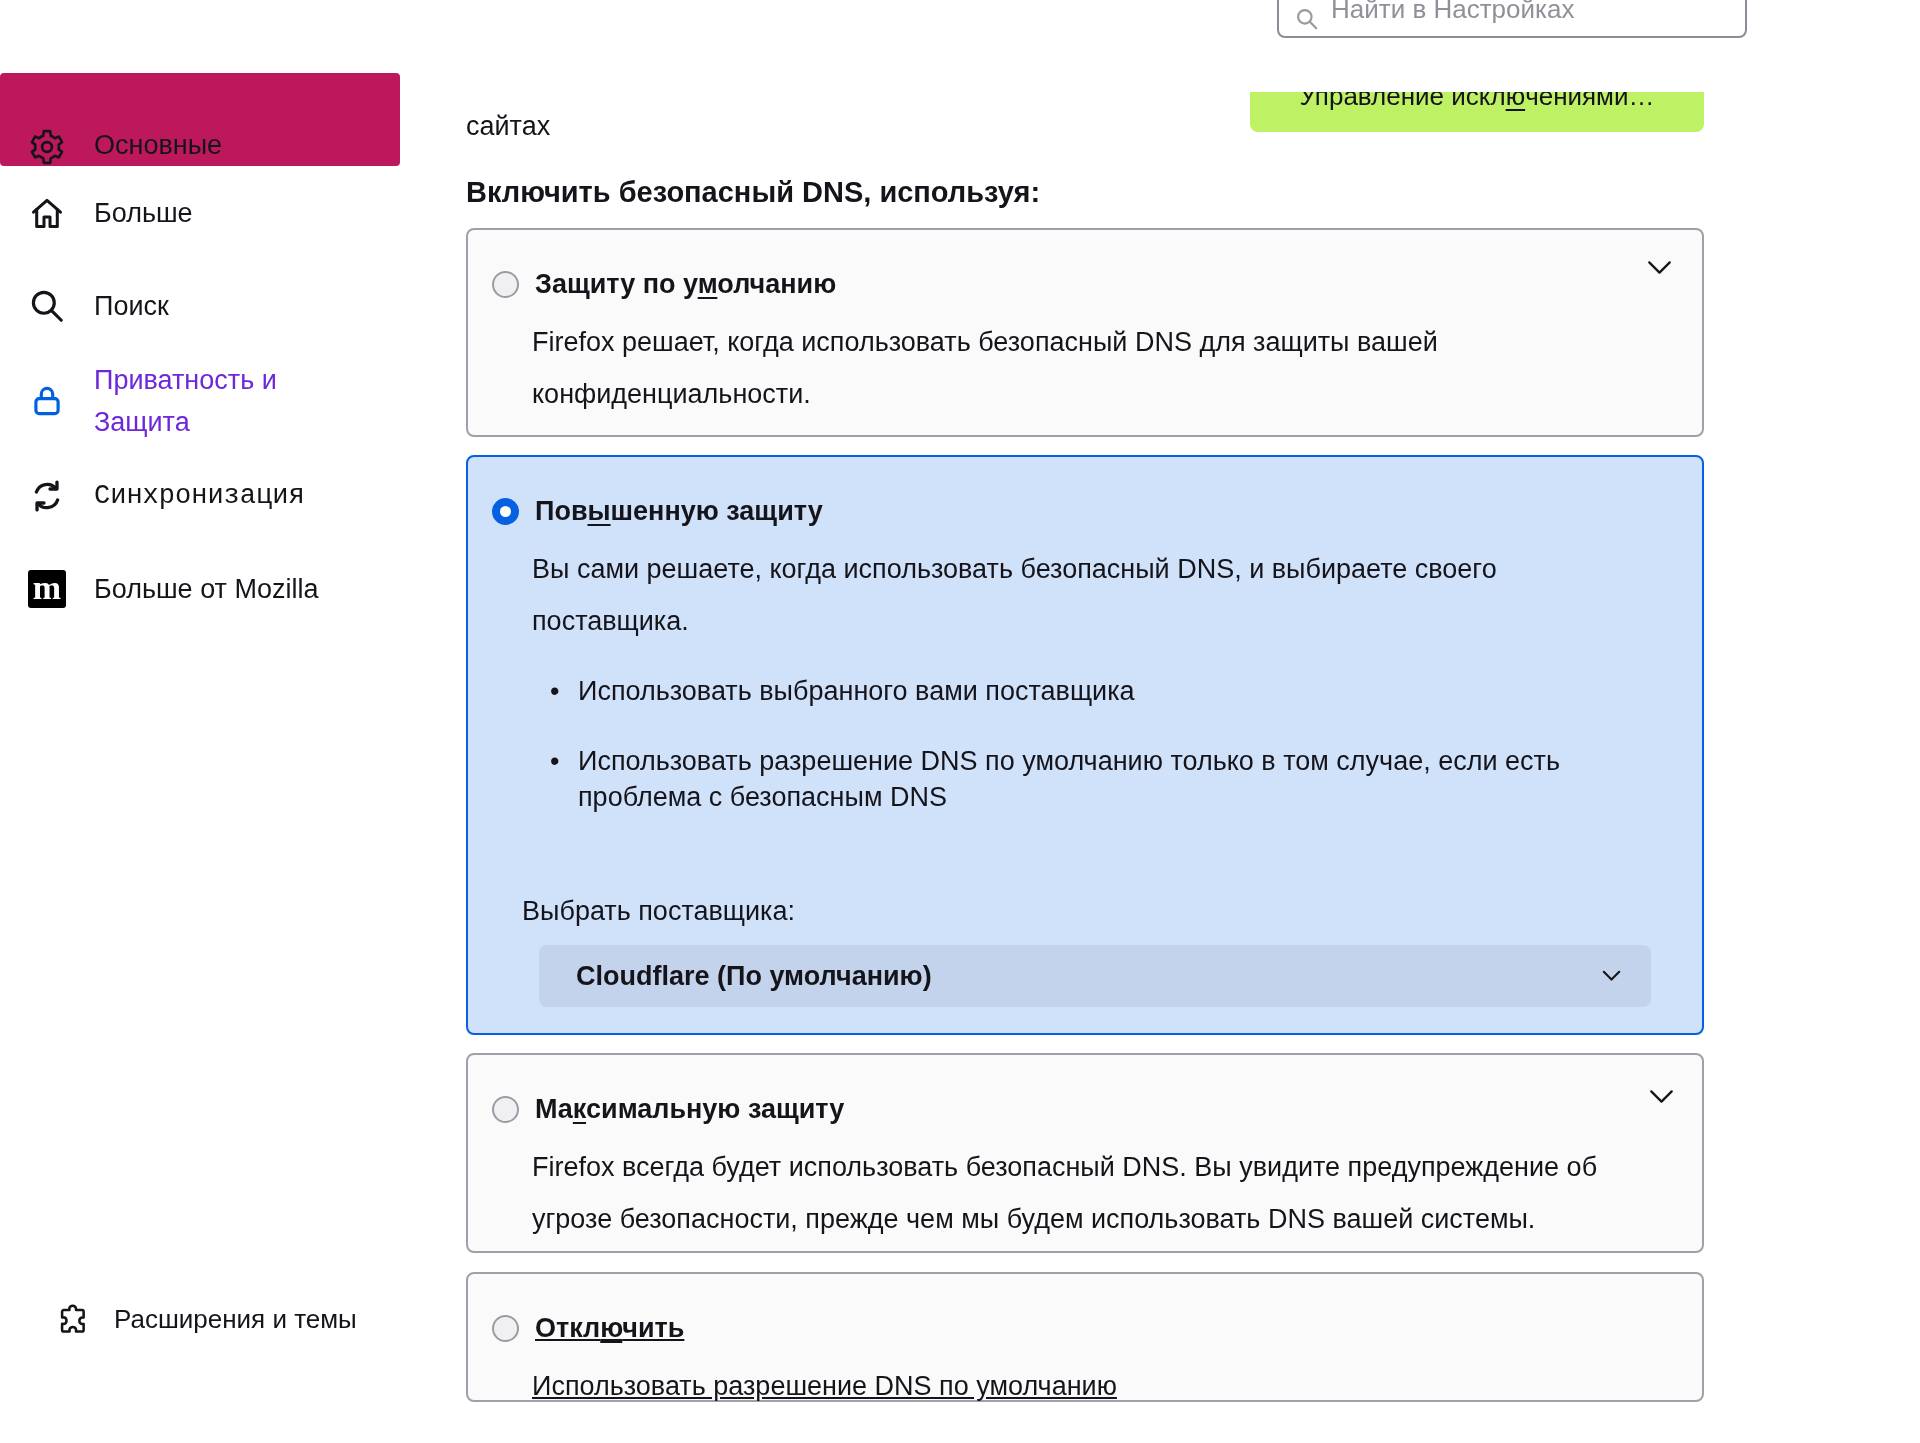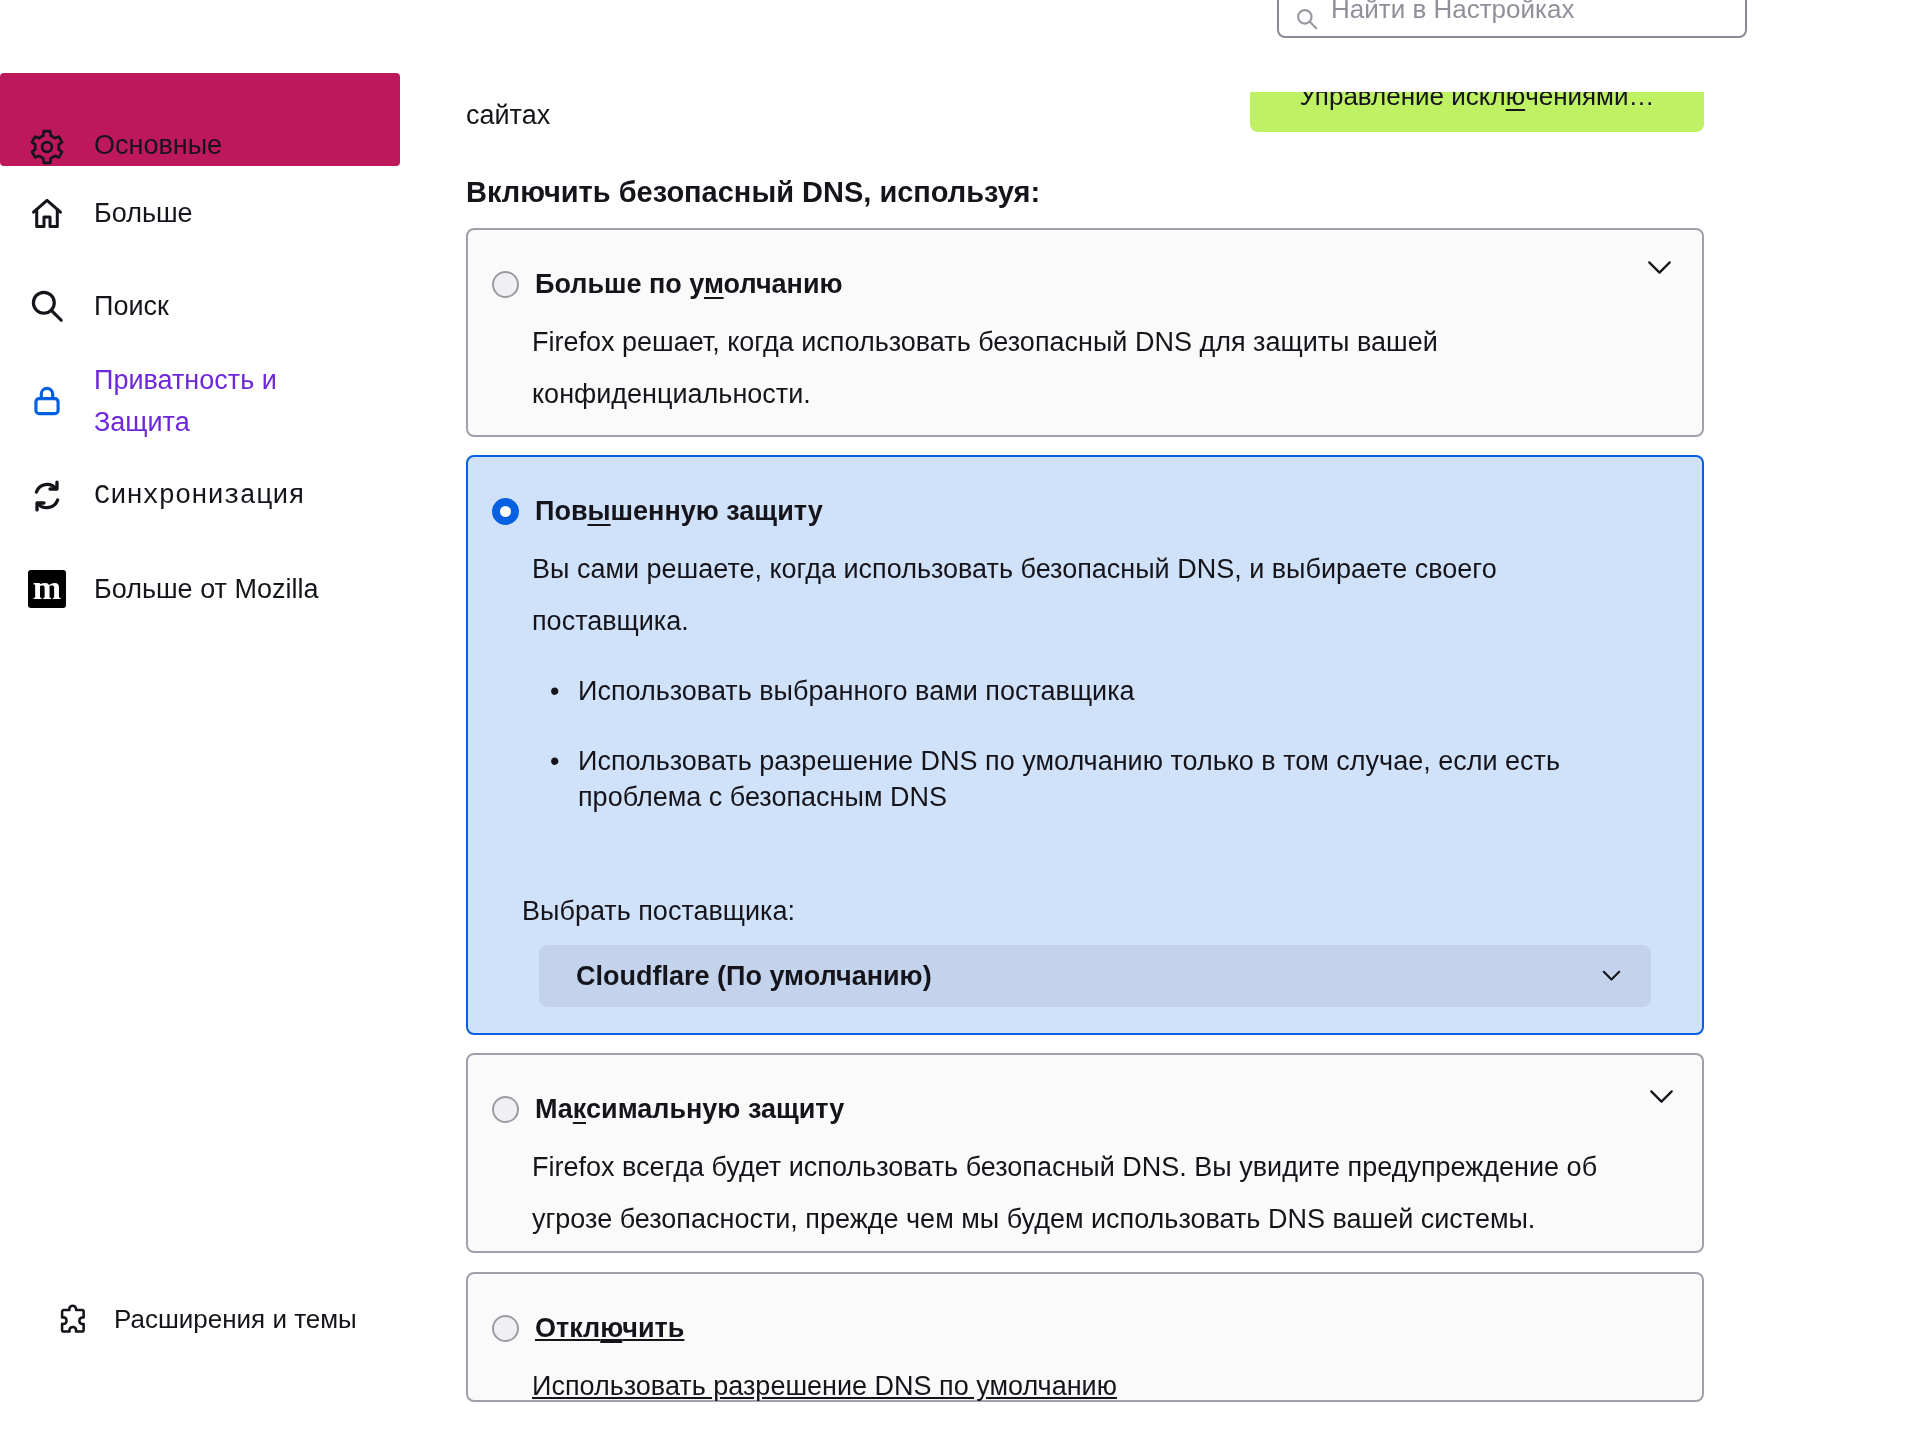--- a/index.html
+++ b/index.html
@@ -37,21 +37,21 @@
   .side-label{line-height:42px;}
   .moz-logo{
     width:38px;height:38px;background:#000;border-radius:3px;color:#fff;
     font:700 34px/36px "Liberation Serif","DejaVu Serif",serif;text-align:center;
   }
   .side-foot{font-size:26px;gap:24px;padding-left:34px;}
   .side-foot .ic{flex:0 0 34px;width:34px;height:34px;}
 
   
   .content{position:absolute;left:466px;top:0;width:1238px;z-index:1;}
-  .overflow-text{position:absolute;left:0;top:100px;font-size:27px;}
+  .overflow-text{position:absolute;left:0;top:111px;font-size:27px;}
   .btn-manage{
     position:absolute;left:784px;top:60px;width:454px;height:72px;
     background:#bef264;border:none;border-radius:8px;cursor:pointer;
     font:26px "Liberation Sans",sans-serif;color:#15141a;
     display:flex;align-items:center;justify-content:center;white-space:nowrap;
   }
   .dns-heading{position:absolute;left:0;top:176px;margin:0;font-size:29px;font-weight:700;}
 
   .option{
     position:absolute;left:0;width:100%;box-sizing:border-box;
@@ -179,21 +179,21 @@
       <span>чениями…</span>
   </button>
 
   <h2 class="dns-heading">Включить безопасный DNS, используя:</h2>
 
   <div>
 
     <div class="option opt-default">
       <div class="opt-head">
         <span class="radio"></span>
-        <span class="opt-title"><span>Больше по у</span><span class="ak">м</span><span>олчанию</span></span>
+        <span class="opt-title"><span>Защиту по у</span><span class="ak">м</span><span>олчанию</span></span>
       </div>
       <span class="chev">
         <svg viewBox="0 0 22 13" width="25" height="15" fill="none" stroke="#15141a" stroke-width="2" stroke-linecap="round" stroke-linejoin="round">
             <path d="M2 2l9 9 9-9"></path>
           </svg>
       </span>
       <div class="desc">
         <div class="desc-line">Firefox решает, когда использовать безопасный DNS для защиты вашей</div>
         <div class="desc-line">конфиденциальности.</div>
       </div>

